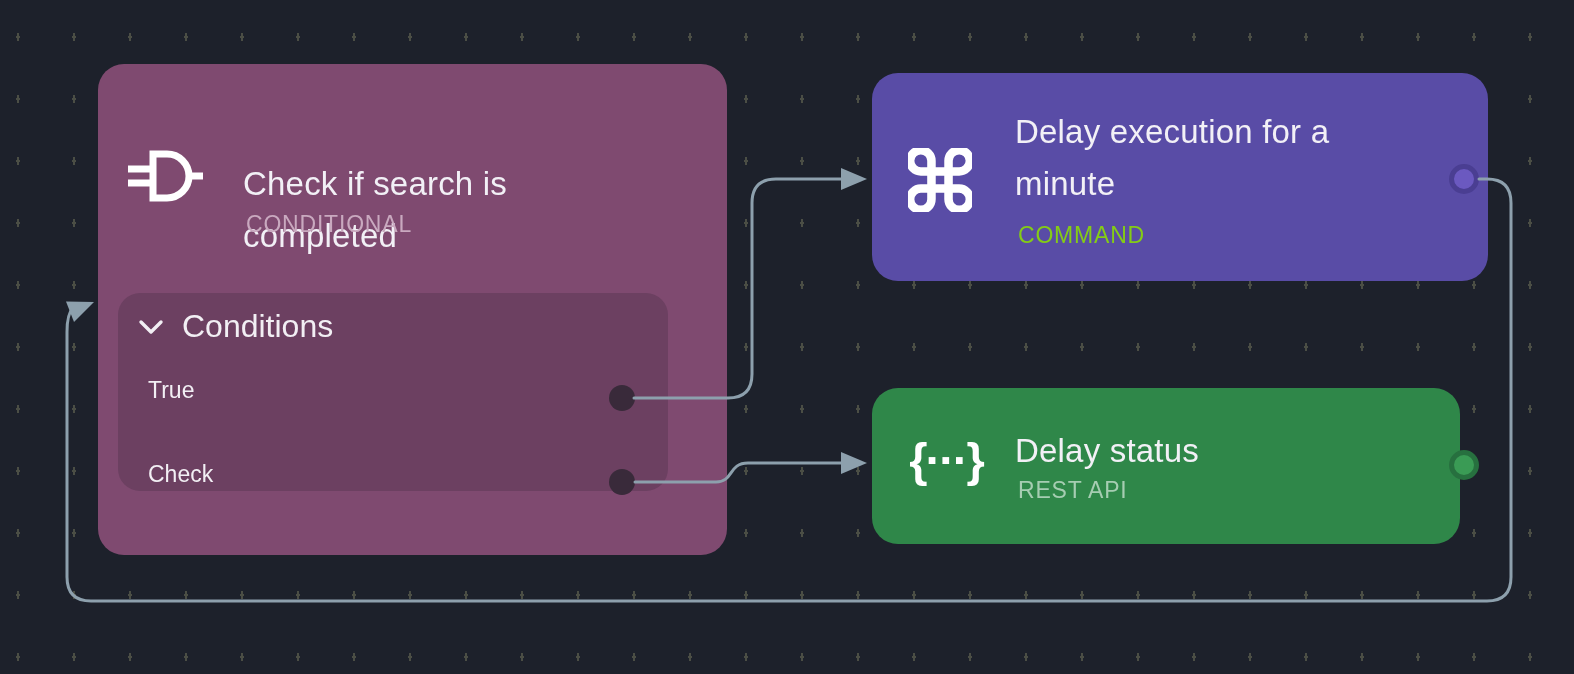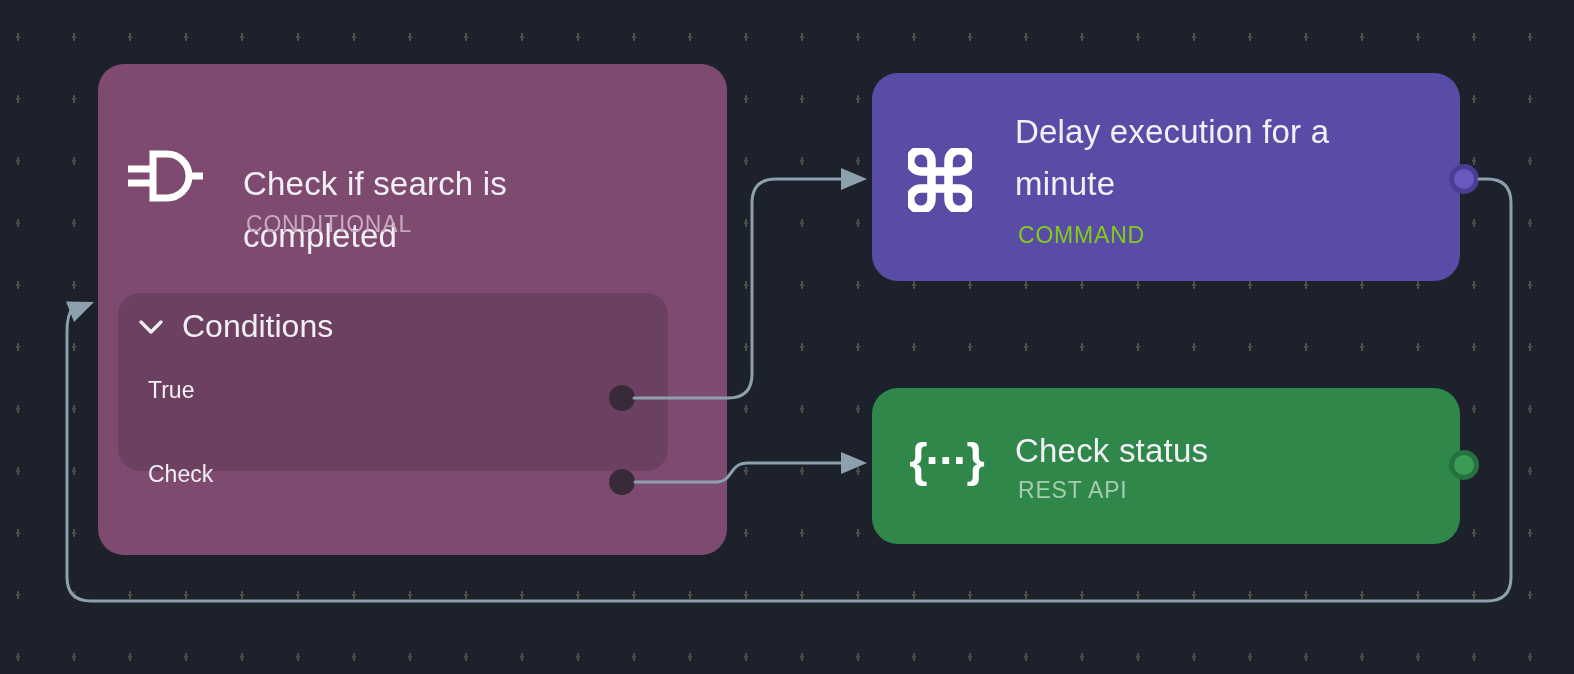--- a/index.html
+++ b/index.html
@@ -31,21 +31,21 @@
     stroke-linecap: round;
   }
   .edges polygon { fill: #8da0ad; }
 
   .node {
     position: absolute;
     border-radius: 26px;
     z-index: 2;
   }
   .node-conditional { left: 98px;  top: 64px;  width: 587px; height: 491px; background: #7f4a70; padding-left: 42px; }
-  .node-command     { left: 872px; top: 73px;  width: 588px; height: 208px; background: #594ca6; }
+  .node-command     { left: 872px; top: 73px;  width: 588px; height: 208px; background: #594ca6; padding-left: 28px; }
   .node-rest        { left: 872px; top: 388px; width: 588px; height: 156px; background: #2f8749; }
 
   .node-title {
     position: absolute;
     font-size: 33px;
     line-height: 52px;
     color: #f2f0f6;
     letter-spacing: 0.2px;
   }
   .node-type {
@@ -70,21 +70,21 @@
     display: flex; align-items: center; justify-content: center;
     color: #ffffff;
     font-size: 47px;
     font-weight: 700;
     letter-spacing: -2px;
   }
 
   .section {
     position: absolute;
     left: 20px; top: 229px;
-    width: 550px; height: 178px;
+    width: 550px; height: 198px;
     background: #6c4061;
     border-radius: 22px;
   }
   .section-header {
     position: absolute;
     left: 20px; top: 15px;
     display: flex; align-items: center;
   }
   .section-label {
     margin-left: 18px;
@@ -175,18 +175,18 @@
     <svg class="icon-box cmd-icon" width="64" height="64" viewBox="0 0 60 60">
       <path d="M22 22 V12 A10 10 0 1 0 12 22 H22 M38 22 H48 A10 10 0 1 0 38 12 V22 M38 38 V48 A10 10 0 1 0 48 38 H38 M22 38 H12 A10 10 0 1 0 22 48 V38 M22 22 H38 V38 H22 Z" fill="none" stroke="#ffffff" stroke-width="8" stroke-linecap="round" stroke-linejoin="round"></path>
     </svg>
     <div class="node-title cmd-title">Delay execution for a minute</div>
     <div class="node-type cmd-type">COMMAND</div>
     <div class="port port-cmd"></div>
   </div>
 
   <div class="node node-rest">
     <div class="icon-box braces-icon">{···}</div>
-    <div class="node-title rest-title">Check status</div>
+    <div class="node-title rest-title">Delay status</div>
     <div class="node-type rest-type">REST API</div>
     <div class="port port-rest"></div>
   </div>
 
 </div>
 
 </body></html>

